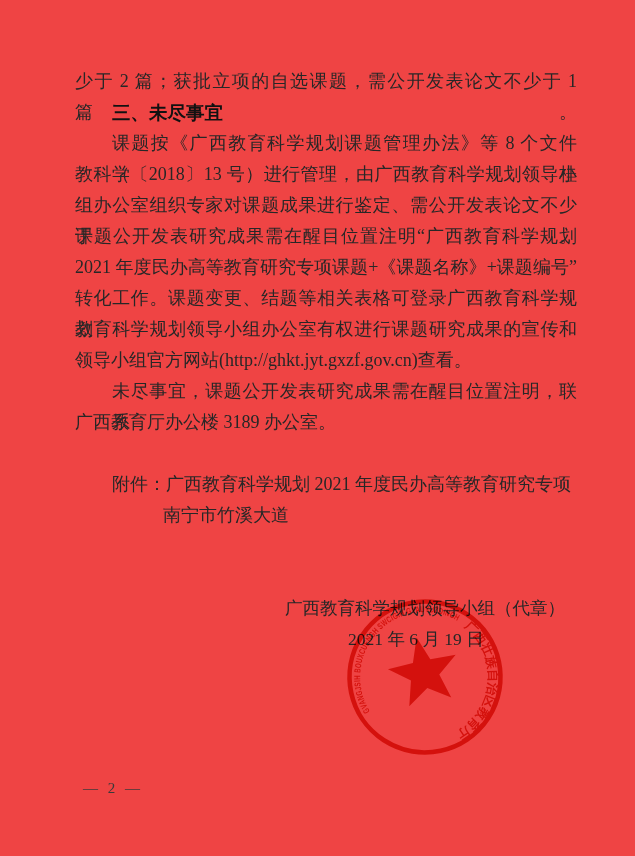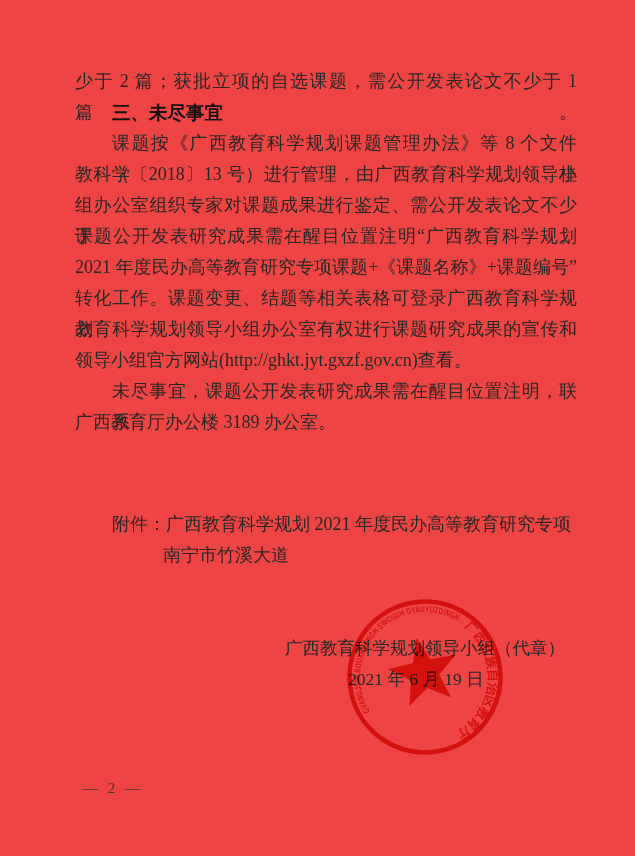--- a/index.html
+++ b/index.html
@@ -56,21 +56,21 @@
       <div class="line body just">教科学〔2018〕13 号）进行管理，由广西教育科学规划领导小</div>
       <div class="line body just">组办公室组织专家对课题成果进行鉴定、需公开发表论文不少于。</div>
       <div class="line body just">课题公开发表研究成果需在醒目位置注明“广西教育科学规划</div>
       <div class="line body just">2021 年度民办高等教育研究专项课题+《课题名称》+课题编号”</div>
       <div class="line body just">转化工作。课题变更、结题等相关表格可登录广西教育科学规划</div>
       <div class="line body just">教育科学规划领导小组办公室有权进行课题研究成果的宣传和</div>
       <div class="line body">领导小组官方网站(http://ghkt.jyt.gxzf.gov.cn)查看。</div>
       <div class="line body just" style="padding-left: 37px;">未尽事宜，课题公开发表研究成果需在醒目位置注明，联系</div>
       <div class="line body">广西教育厅办公楼 3189 办公室。</div>
       <div class="line sp"></div>
-      <div class="line body" style="padding-left: 37px; margin-top: 40px;">附件：广西教育科学规划 2021 年度民办高等教育研究专项</div>
+      <div class="line body" style="padding-left: 37px;">附件：广西教育科学规划 2021 年度民办高等教育研究专项</div>
       <div class="line body" style="padding-left: 88px;">南宁市竹溪大道</div>
       <div class="line sp"></div>
       <div class="line sp"></div>
       <div class="line sig" style="padding-left: 210px;">广西教育科学规划领导小组（代章）</div>
       <div class="line sig" style="padding-left: 273px;">2021 年 6 月 19 日</div>
     </div>
 
   <svg class="seal" viewBox="0 0 160 160" xmlns="http://www.w3.org/2000/svg">
     <g transform="rotate(-12 80 80)" stroke="none">
       <circle cx="80" cy="80" r="74.5" fill="none" stroke="#e23523" stroke-width="4.6"></circle>

